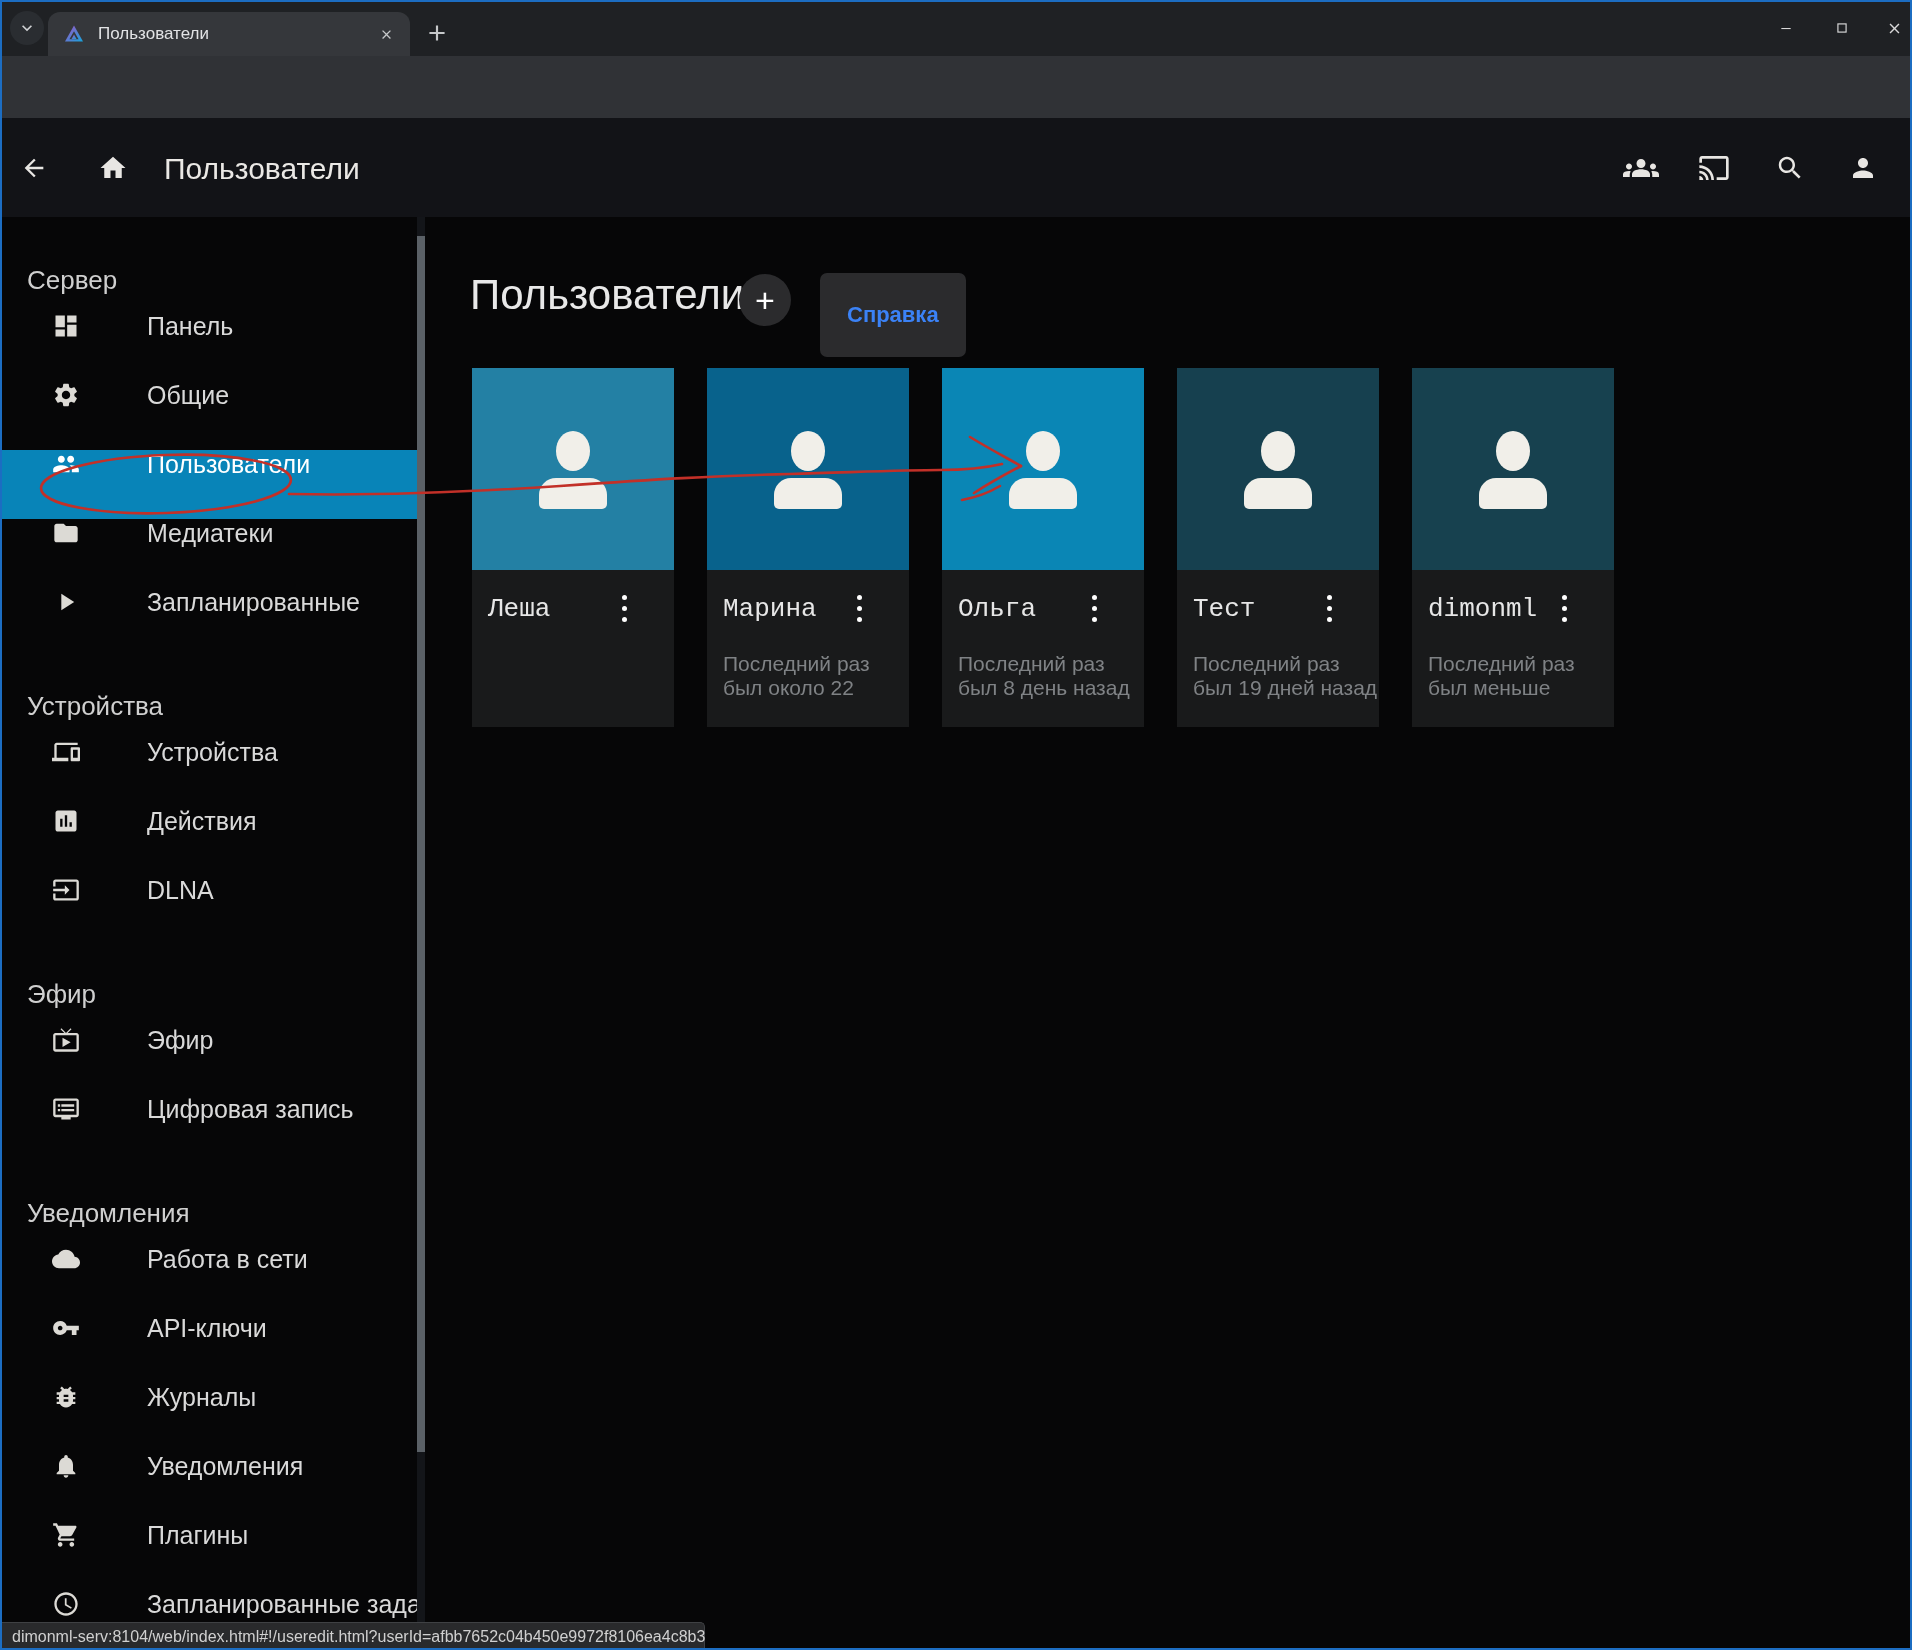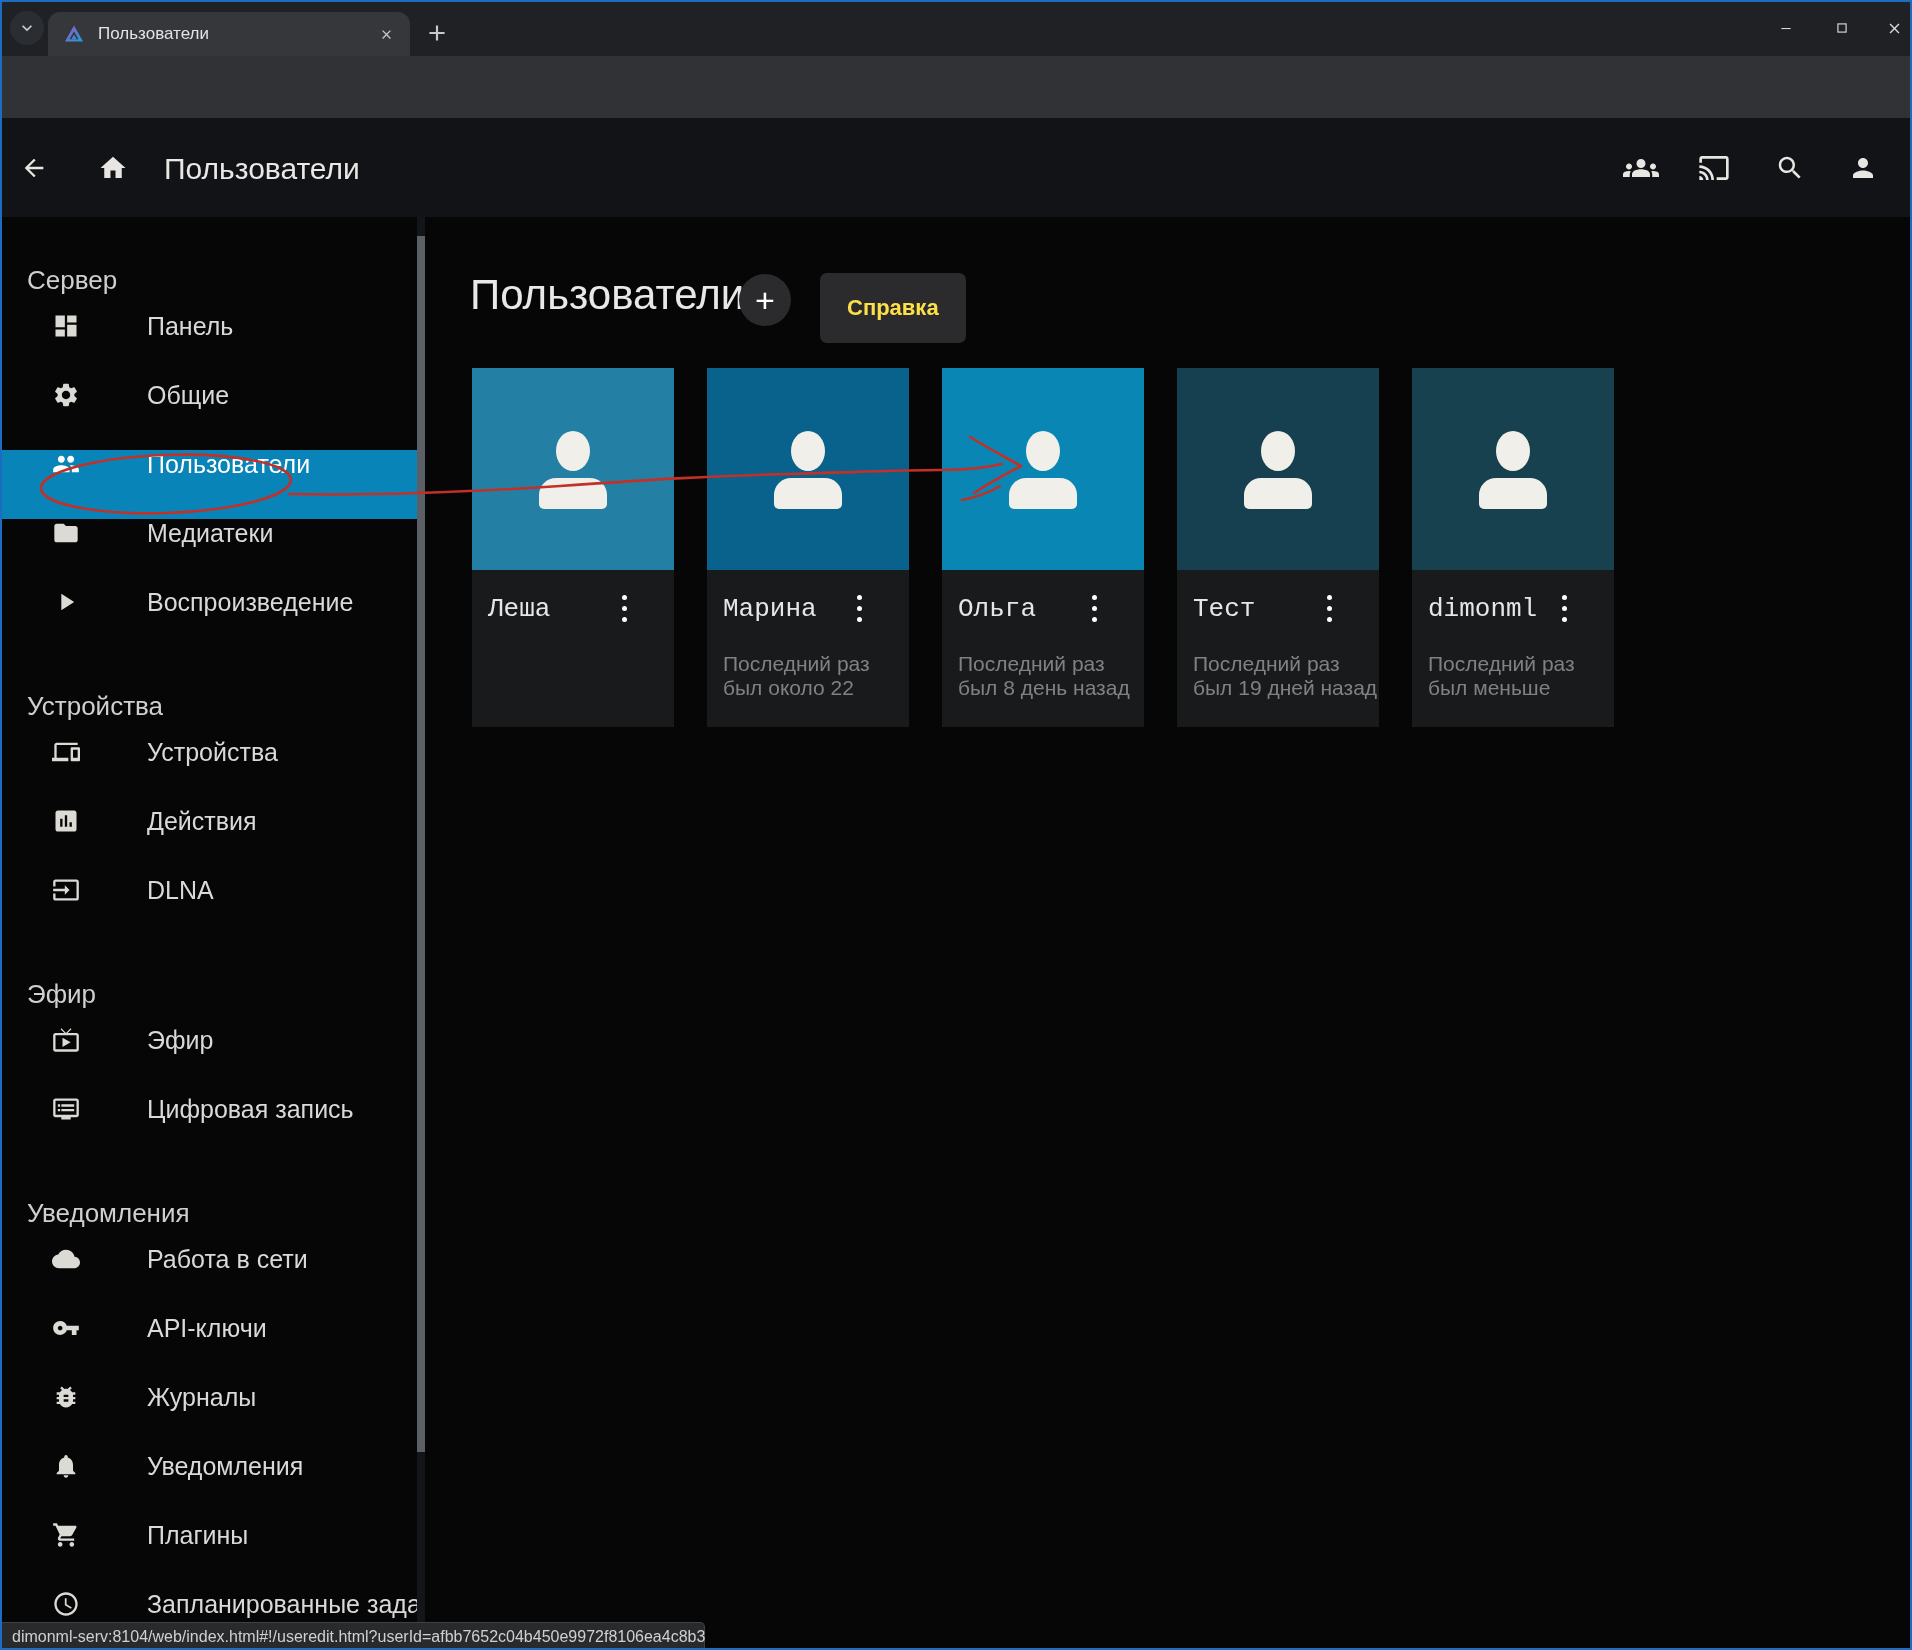--- a/index.html
+++ b/index.html
@@ -48,22 +48,22 @@
   .nav-item .nicon{margin-left:52px;width:28px;height:28px;color:#dcdad5;flex:none;}
   .nav-item .nlabel{margin-left:35px;font-size:25px;white-space:nowrap;}
   .nav-item.selected .nlabel{color:#fff;}
   .vscroll{left:417px;top:217px;width:8px;height:1433px;background:#131519;}
   .vthumb{position:absolute;left:0;top:19px;width:8px;height:1216px;background:#5a6066;}
 
   
   .page-title{left:470px;top:272px;font-size:42px;font-weight:400;color:#e8e8e8;line-height:46px;}
   .fab-add{left:739px;top:274px;width:52px;height:52px;border-radius:50%;background:#2b2b2d;color:#fff;
            display:flex;align-items:center;justify-content:center;font-size:34px;font-weight:300;}
-  .btn-help{left:820px;top:273px;height:54px;border-radius:7px;background:#2b2b2d;color:#fde047;
-            display:flex;align-items:center;padding:8px 27px;font-size:22px;font-weight:bold;}
+  .btn-help{left:820px;top:273px;height:54px;border-radius:7px;background:#2b2b2d;color:#3b82f6;
+            display:flex;align-items:center;padding:15px 27px;font-size:22px;font-weight:bold;}
   .cards{left:472px;top:368px;display:flex;gap:33px;}
   .card{width:202px;}
   .card-av{width:202px;height:202px;position:relative;}
   .p-head{position:absolute;left:84px;top:63px;width:34px;height:40px;border-radius:50%;background:#f1efe9;}
   .p-body{position:absolute;left:67px;top:110px;width:68px;height:31px;background:#f1efe9;
           border-radius:17px 17px 5px 5px;}
   .card-foot{height:157px;background:#191a1b;position:relative;}
   .card-name{position:absolute;left:16px;top:24px;font-size:26px;color:#e6e6e6;font-family:Liberation Mono, monospace;}
   .kebab{position:absolute;right:46px;top:25px;width:6px;height:30px;color:#fff;}
   .kebab i{display:block;width:5px;height:5px;border-radius:50%;background:currentColor;margin:0 0 6px 0;}
@@ -265,21 +265,21 @@
     <div class="nav-item">
       <svg class="nicon i" viewBox="0 0 24 24">
           <path d="M10 4H4c-1.1 0-2 .9-2 2v12c0 1.1.9 2 2 2h16c1.1 0 2-.9 2-2V8c0-1.1-.9-2-2-2h-8l-2-2z"></path>
         </svg>
       <span class="nlabel">Медиатеки</span>
     </div>
     <div class="nav-item">
       <svg class="nicon i" viewBox="0 0 24 24">
           <path d="M8 5v14l11-7z"></path>
         </svg>
-      <span class="nlabel">Воспроизведение</span>
+      <span class="nlabel">Запланированные</span>
     </div>
 
     <div class="sh">Устройства</div>
     <div class="nav-item">
       <svg class="nicon i" viewBox="0 0 24 24">
           <path d="M4 6h18V4H4c-1.1 0-2 .9-2 2v11H0v3h14v-3H4V6zm19 2h-6c-.55 0-1 .45-1 1v10c0 .55.45 1 1 1h6c.55 0 1-.45 1-1V9c0-.55-.45-1-1-1zm-1 9h-4v-7h4v7z"></path>
         </svg>
       <span class="nlabel">Устройства</span>
     </div>
     <div class="nav-item">

